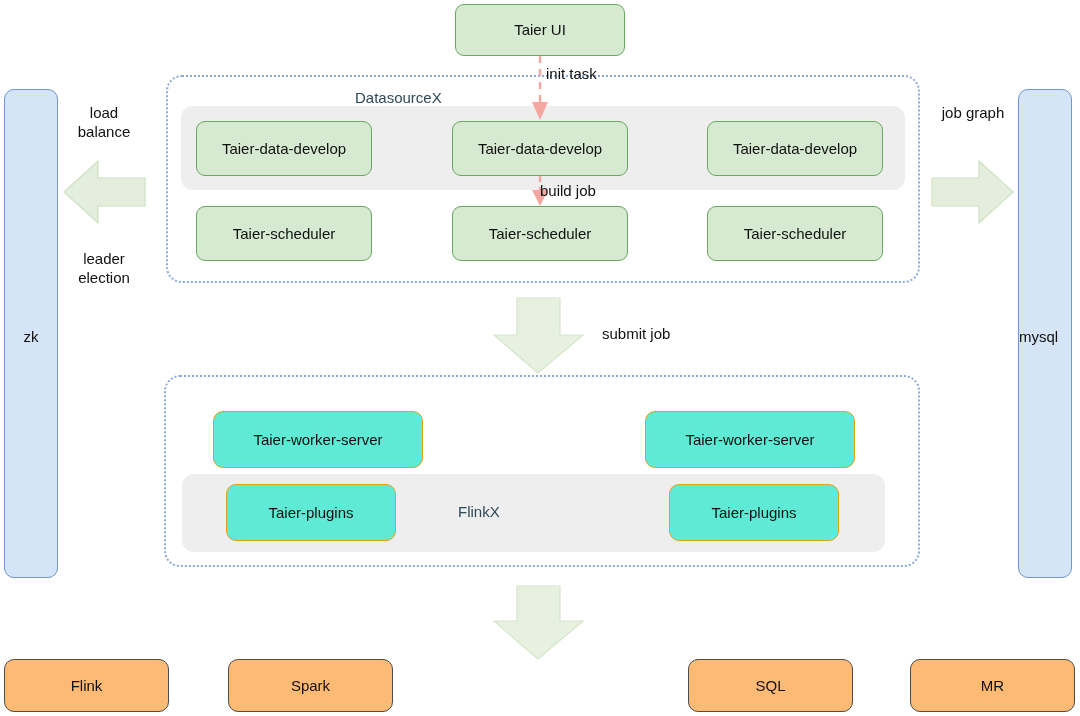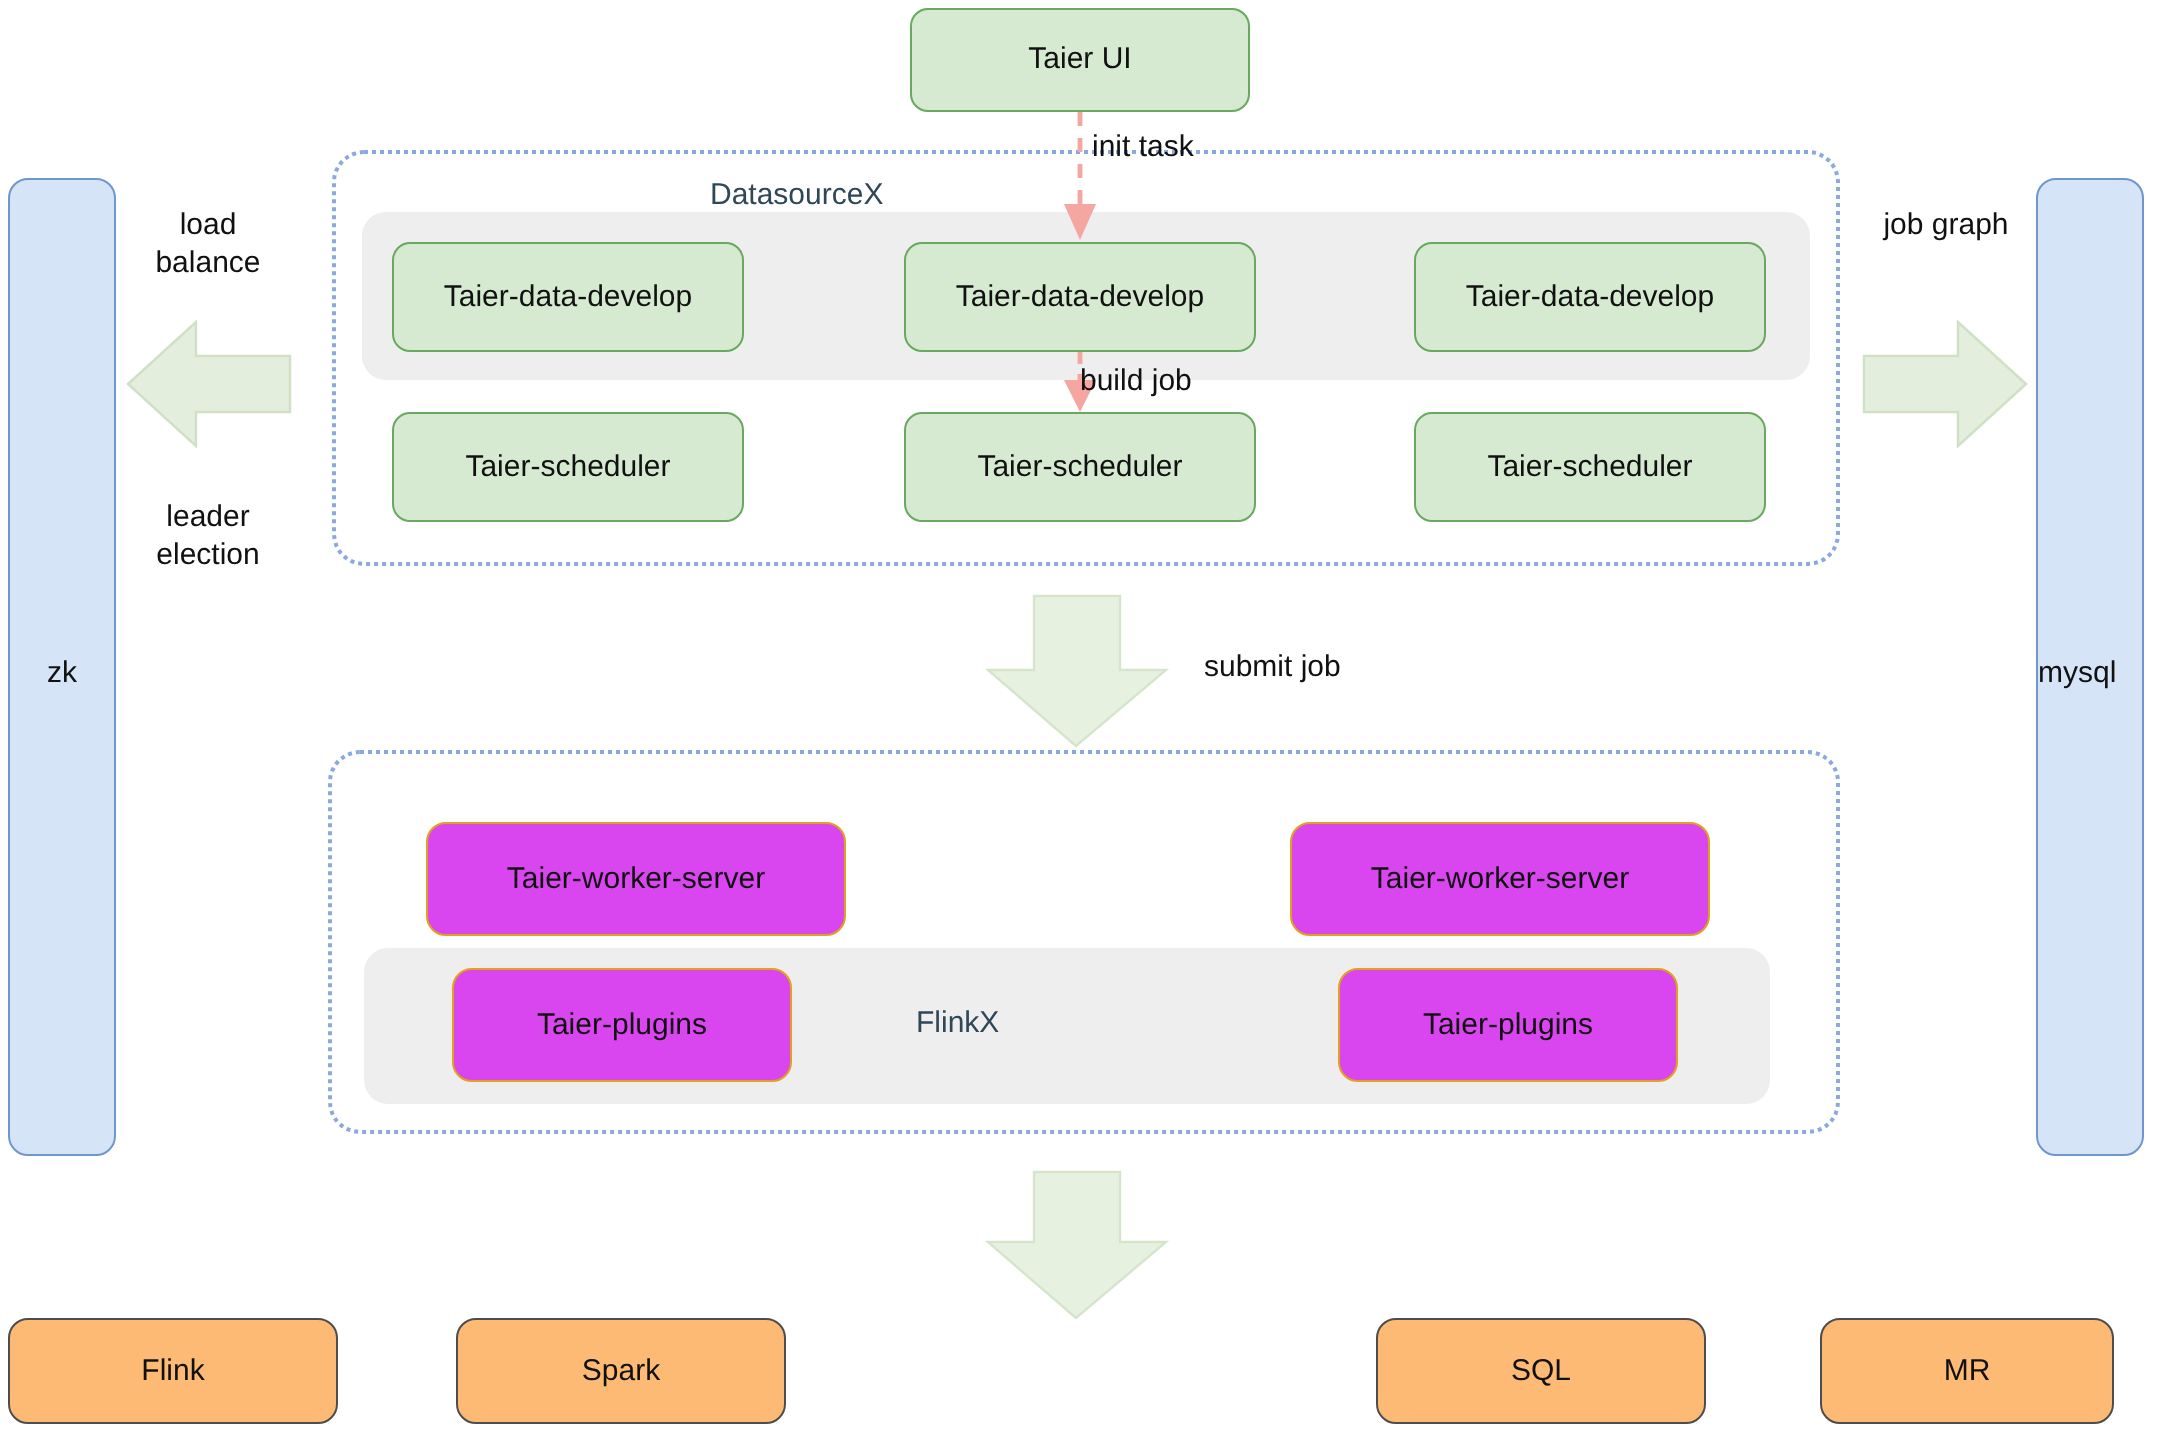--- a/index.html
+++ b/index.html
@@ -35,21 +35,21 @@
     border: 1.6px solid #68a95f;
   }
 
   .node.brightgreen {
     background: #fdba74;
     border: 1.6px solid #4d4d4d;
     border-radius: 10px;
   }
 
   .node.orange {
-    background: #d946ef;
+    background: #5eead4;
     border: 1.8px solid #e0a21c;
     border-radius: 10px;
   }
 
   .node.blue {
     background: #d6e4f7;
     border: 1.8px solid #7096cc;
     border-radius: 10px;
     align-items: center;
     justify-content: center;
@@ -202,17 +202,17 @@
 
   <div class="node brightgreen" style="left:4px; top:659px; width:165px; height:53px;">
     <span>Flink</span>
   </div>
   <div class="node brightgreen" style="left:228px; top:659px; width:165px; height:53px;">
     <span>Spark</span>
   </div>
   <div class="node brightgreen" style="left:688px; top:659px; width:165px; height:53px;">
     <span>SQL</span>
   </div>
-  <div class="node brightgreen" style="left:910px; top:659px; width:147px; height:53px;">
+  <div class="node brightgreen" style="left:910px; top:659px; width:165px; height:53px;">
     <span>MR</span>
   </div>
 
 </div>
 
 </body></html>

